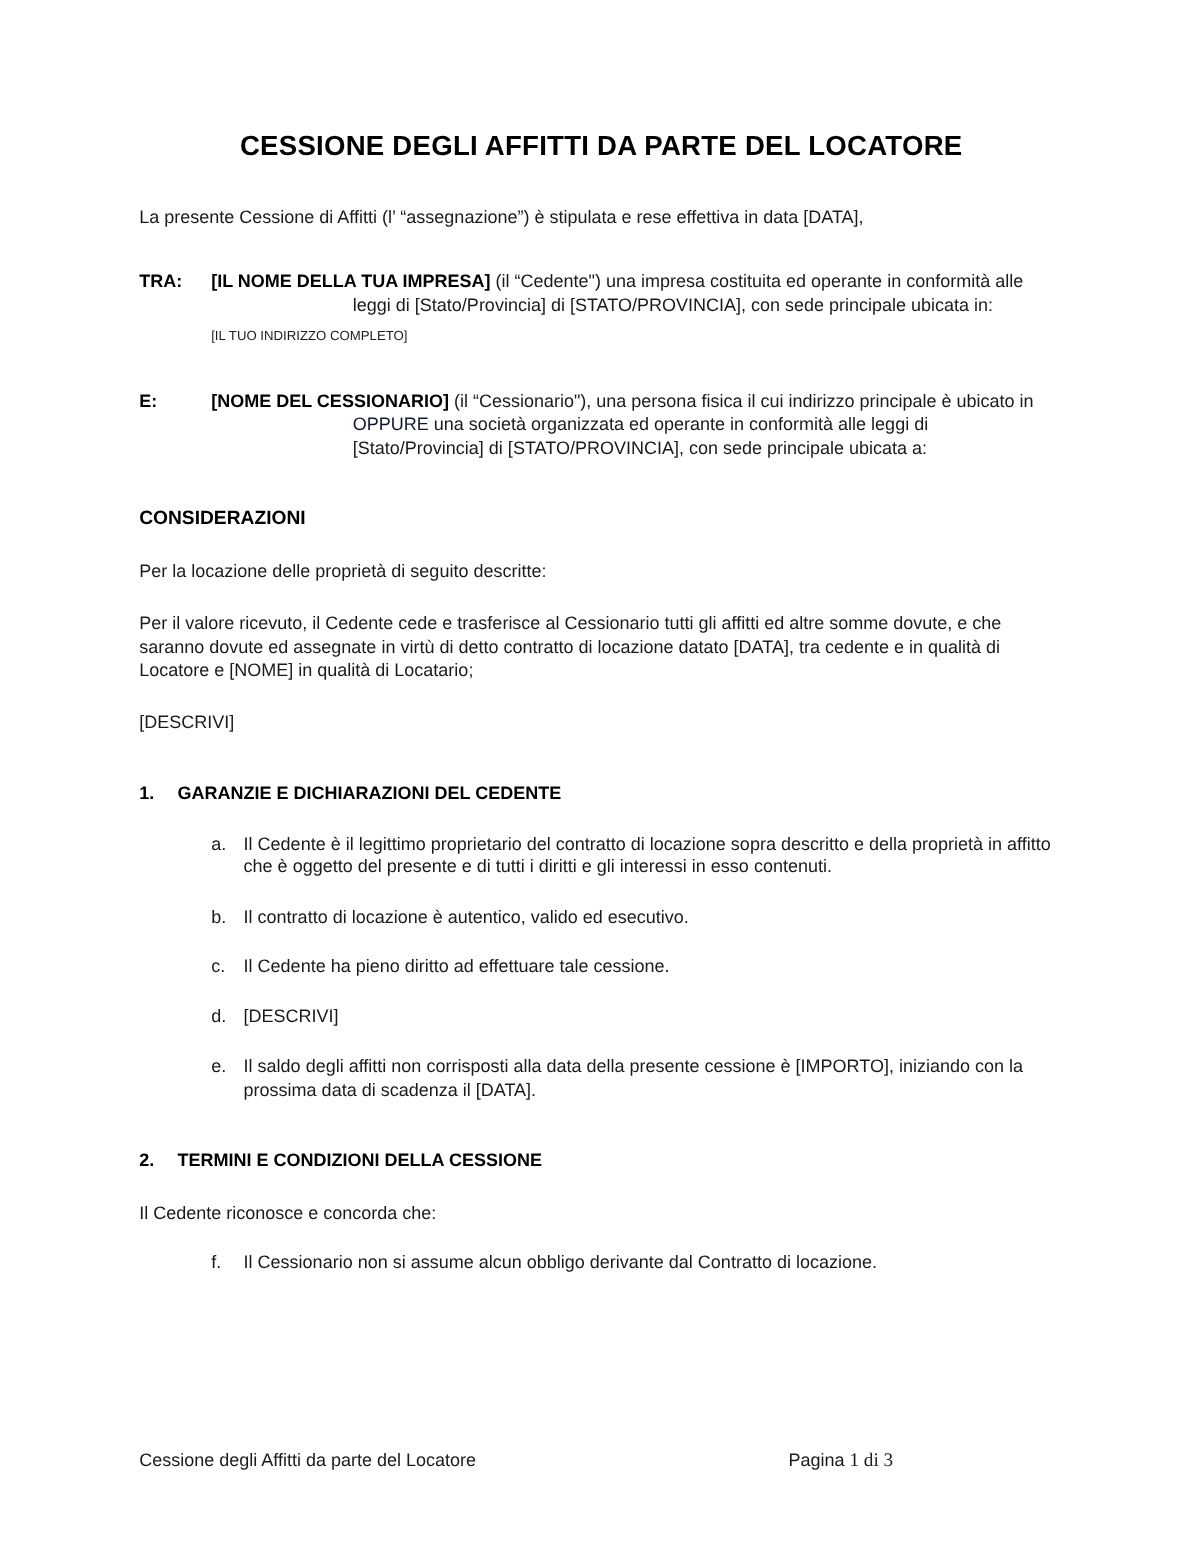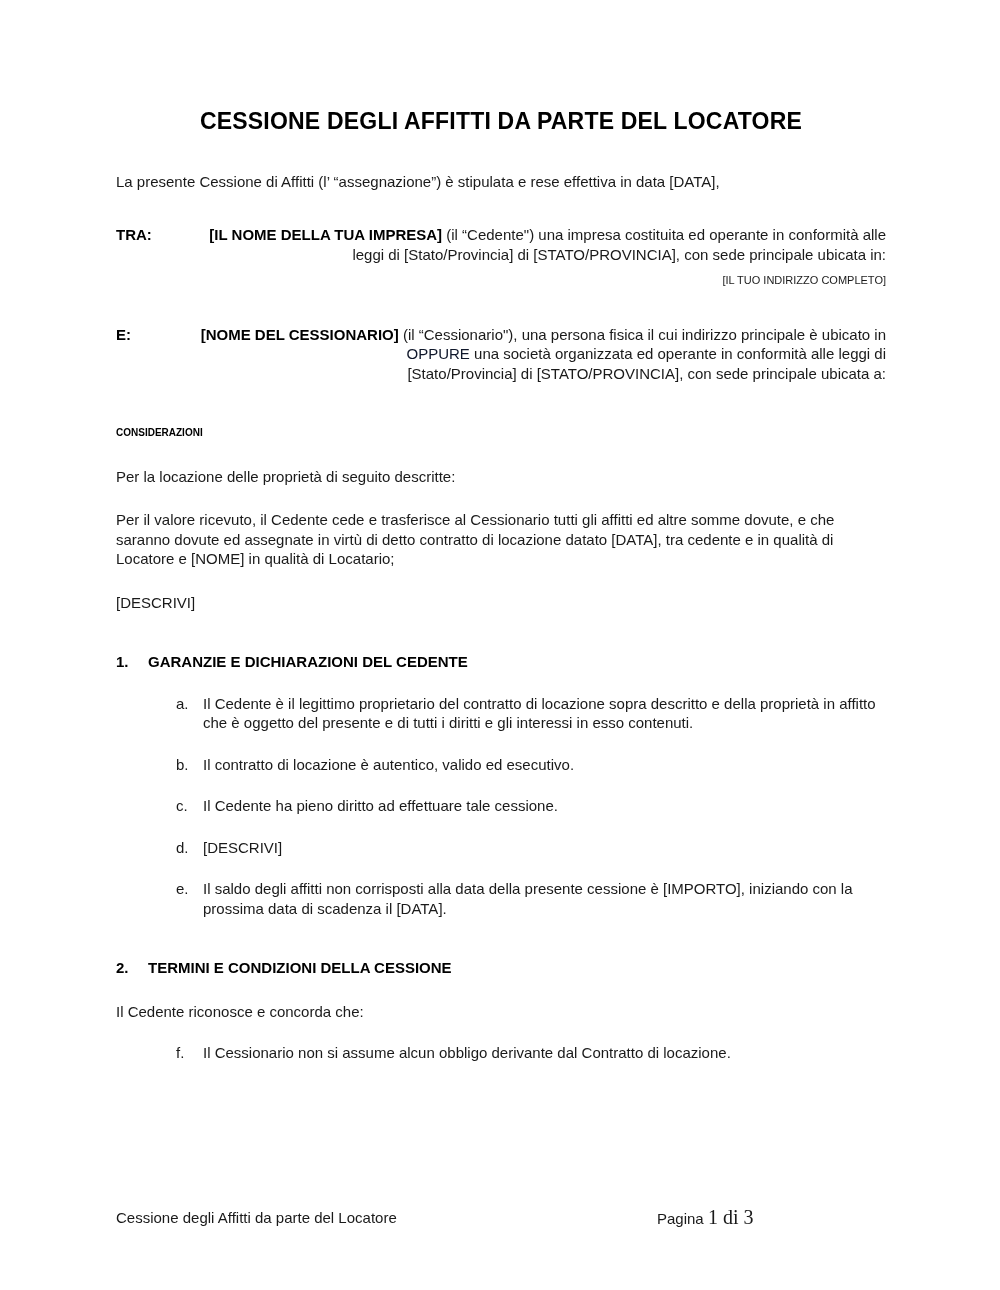--- a/index.html
+++ b/index.html
@@ -49,21 +49,20 @@
   }
 
   .intro { margin-top: 36px; }
 
   
   .party {
     margin-top: 34px;
     position: relative;
     font-size: 15px;
     line-height: 19.5px;
-    text-align: right;
   }
   .party-label {
     position: absolute;
     left: 0;
     top: 0;
     font-weight: bold;
     color: #000000;
   }
   .party-body {
     margin-left: 60px;           
@@ -80,21 +79,21 @@
   }
 
   .hl-or {
     color: #0f172a;
     font-weight: normal;
   }
 
   
   .heading-plain {
     margin-top: 40px;
-    font-size: 10px;
+    font-size: 16px;
     font-weight: bold;
     color: #000000;
     line-height: 19.5px;
   }
 
   .section {
     margin-top: 40px;
     position: relative;
     font-size: 15px;
     font-weight: bold;
@@ -144,21 +143,21 @@
     white-space: nowrap;
   }
   .footer-right {
     position: absolute;
     left: 541px;
     top: 0;
     white-space: nowrap;
   }
   .footer-pagenum {
     font-family: "Liberation Serif", "DejaVu Serif", serif;
-    font-size: 20px;
+    font-size: 16px;
   }
 </style>
 </head>
 <body>
 
 <div class="page">
 
   <div class="content">
 
     <h1 class="doc-title">CESSIONE DEGLI AFFITTI DA PARTE DEL LOCATORE</h1>

